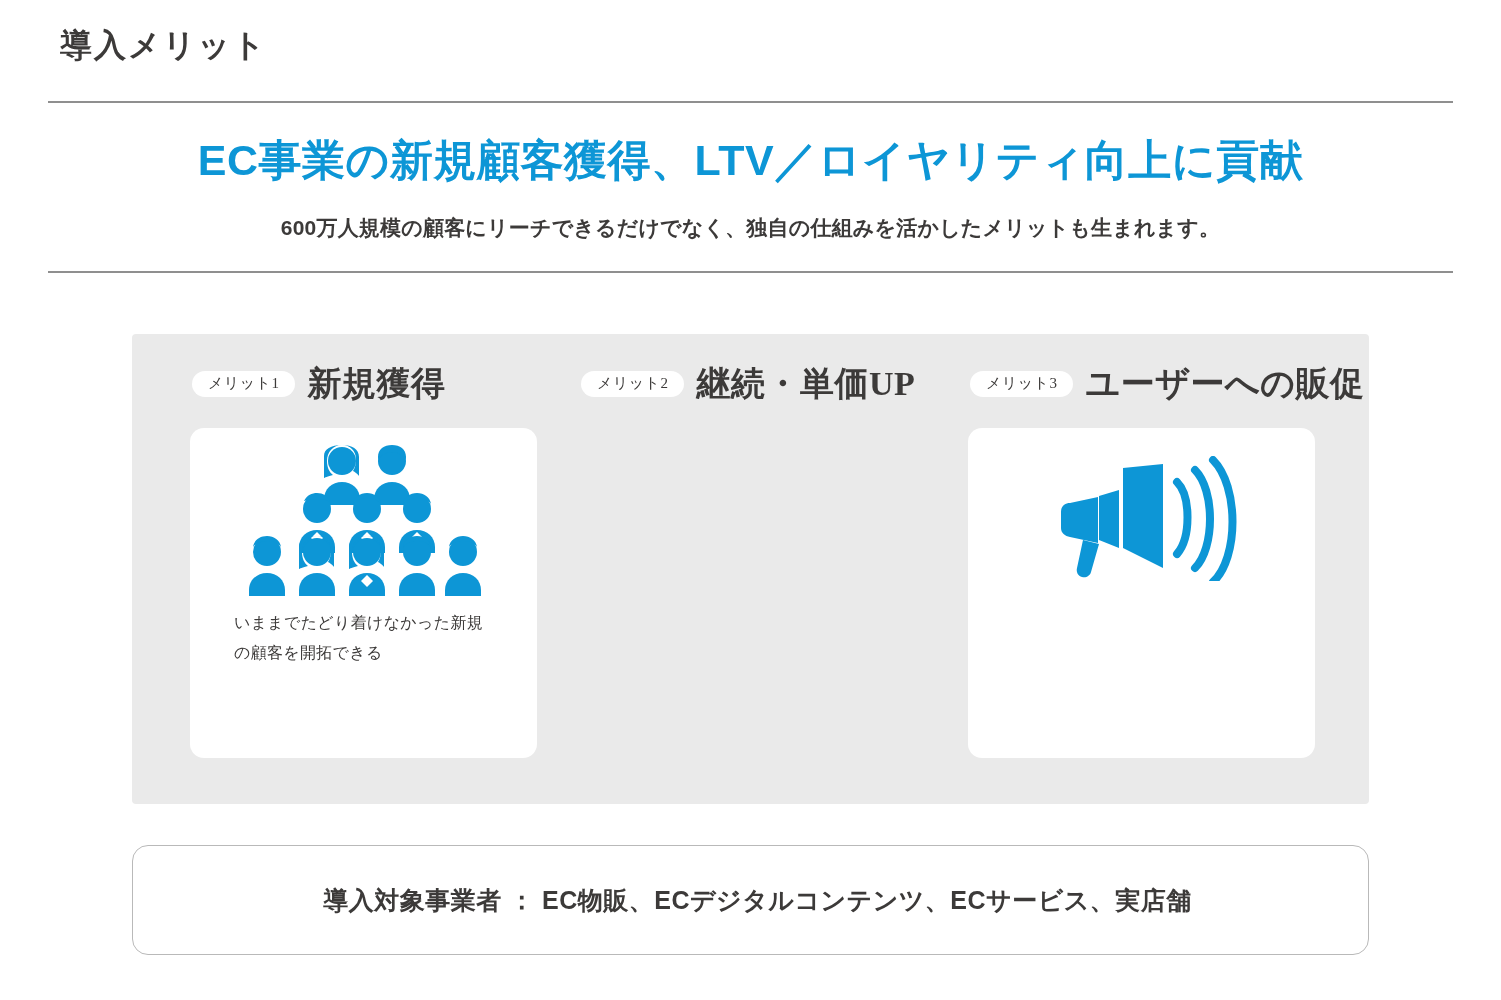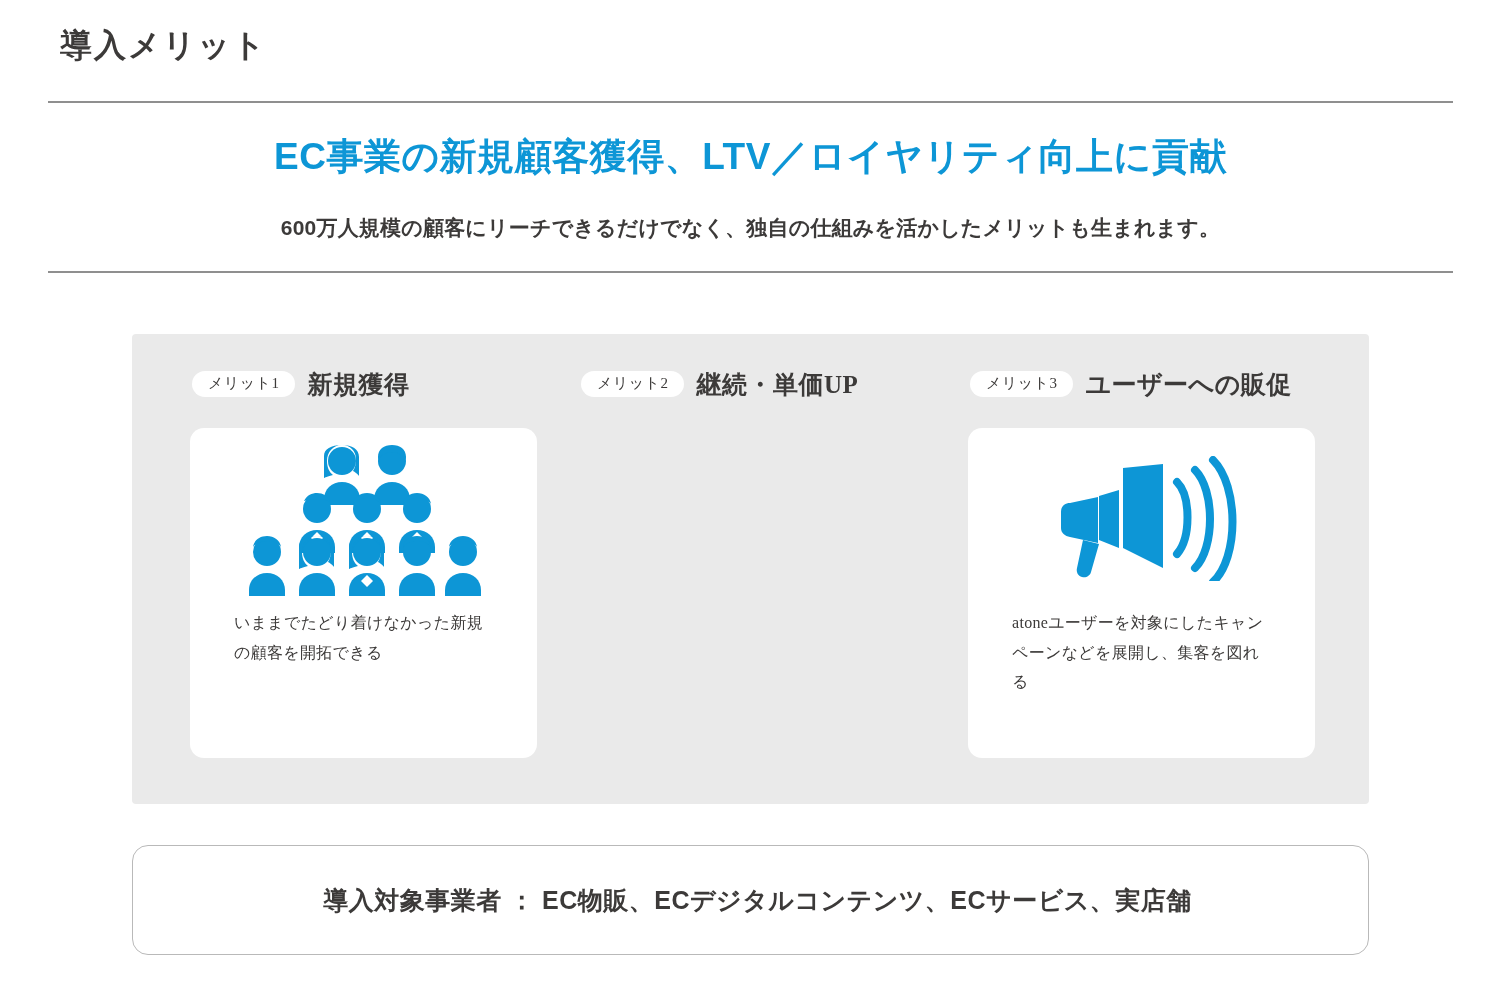--- a/index.html
+++ b/index.html
@@ -44,21 +44,21 @@
   .rule-top { top: 101px; }
   .rule-bottom { top: 271px; }
 
   
   .headline {
     position: absolute;
     left: 0;
     top: 134px;
     width: 1501px;
     text-align: center;
-    font-size: 37px;
+    font-size: 43px;
     font-weight: bold;
     color: #0d96d6;
     letter-spacing: 0.5px;
     line-height: 1.25;
   }
 
   .subhead {
     position: absolute;
     left: 0;
     top: 214px;
@@ -111,21 +111,21 @@
     color: #3c3a39;
     border-radius: 20px;
     font-size: 15px;
     letter-spacing: 0.5px;
     padding: 5px 16px 6px;
     white-space: nowrap;
     line-height: 1;
   }
 
   .card-title {
-    font-size: 25px;
+    font-size: 34px;
     font-weight: bold;
     color: #3c3a39;
     letter-spacing: 0.5px;
     white-space: nowrap;
   }
 
   .card {
     margin-top: 24px;
     background: #ffffff;
     border-radius: 14px;
@@ -294,21 +294,20 @@
                 <path d="M14 56 c0-6 4-9 9-9 l28-6 v46 l-28-6 c-5-1-9-4-9-9z"></path>
 
                 <path d="M36 84 l16 4 l-8 28 c-1 4-5 6-9 5 -4-1-6-5-5-9z"></path>
 
                 <path d="M130 26 c14 14 14 56 0 72" fill="none" stroke="#0d96d6" stroke-width="8" stroke-linecap="round"></path>
                 <path d="M148 14 c20 20 20 78 0 98" fill="none" stroke="#0d96d6" stroke-width="8" stroke-linecap="round"></path>
                 <path d="M166 4 c26 26 26 98 0 122" fill="none" stroke="#0d96d6" stroke-width="8" stroke-linecap="round"></path>
               </g>
             </svg>
           </div>
-          <div class="card-text">atoneユーザーを対象にしたキャンペーンなどを展開し、集客を図れる</div>
         </div>
       </div>
 
     </div>
   </div>
 
   <div class="banner">
     <span class="banner-text">導入対象事業者 ： EC物販、ECデジタルコンテンツ、ECサービス、実店舗</span>
   </div>
 

